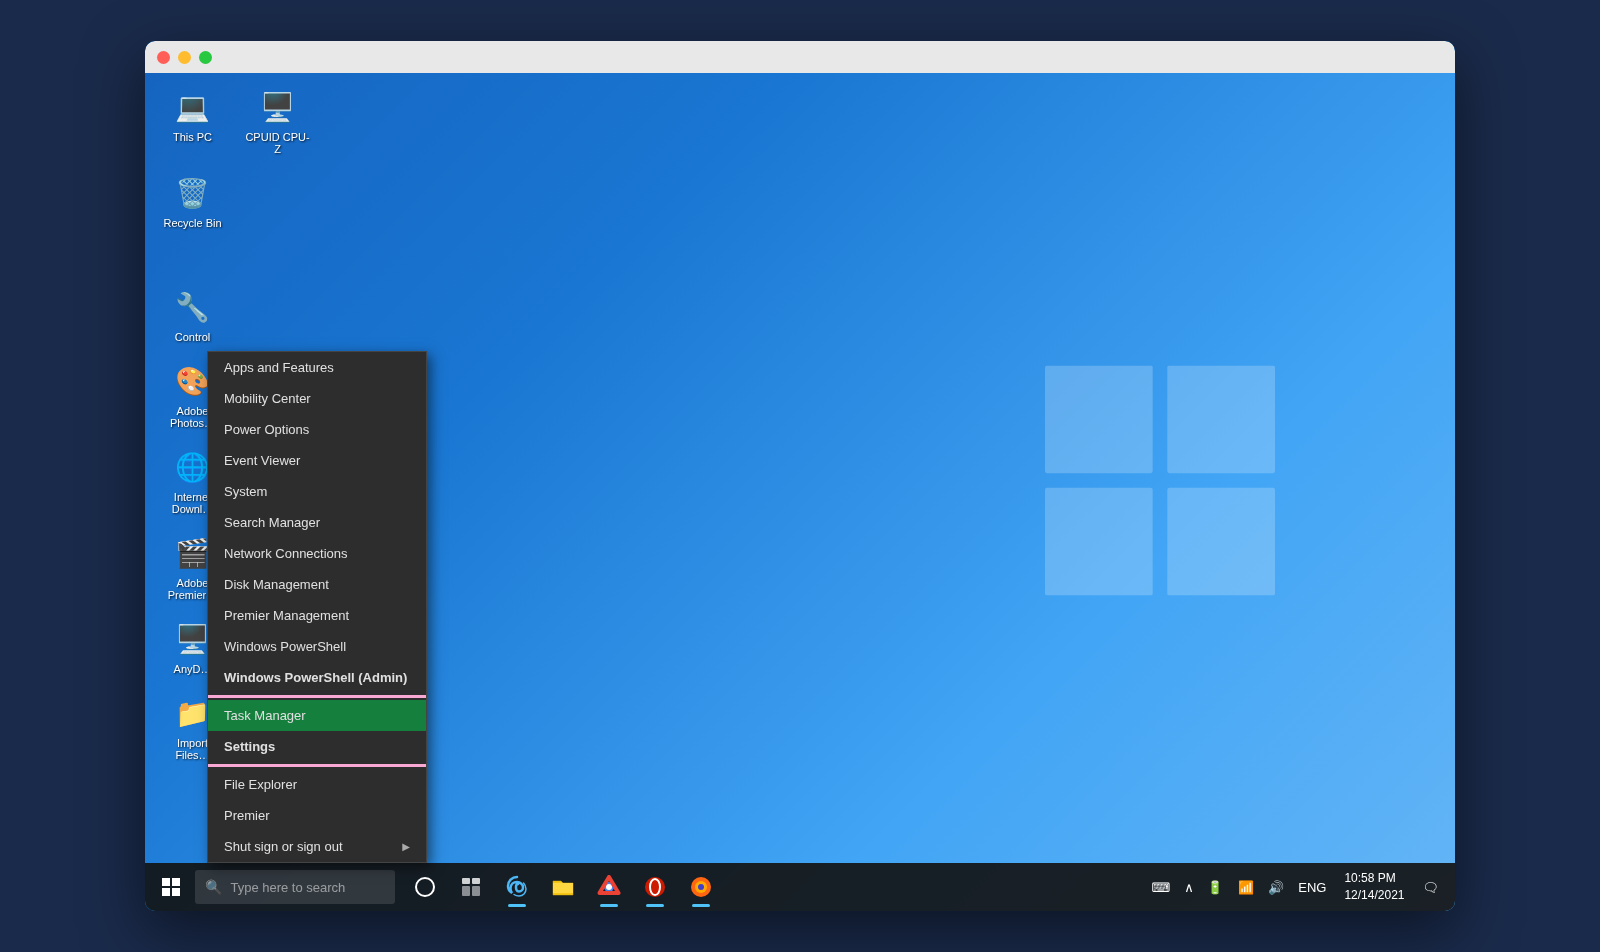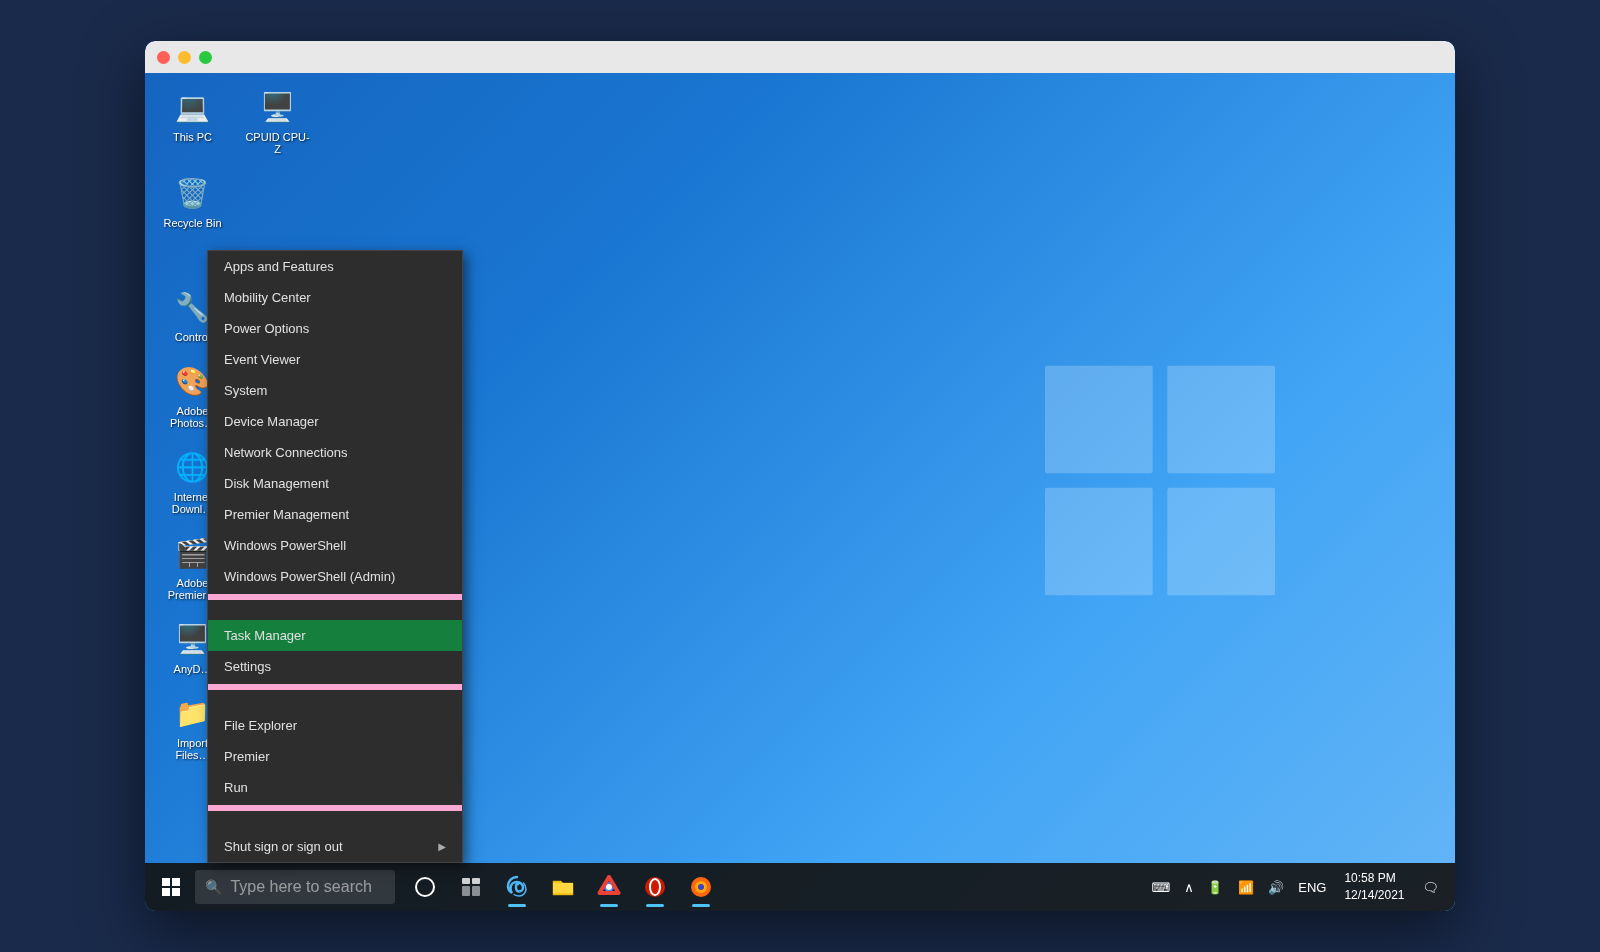--- a/index.html
+++ b/index.html
@@ -122,21 +122,21 @@
       background: rgba(255,255,255,0.12);
       border-radius: 3px;
       height: 34px;
       padding: 0 10px;
       width: 200px;
       margin-left: 2px;
       gap: 8px;
       cursor: text;
     }
     .taskbar-search-icon { color: rgba(255,255,255,0.6); font-size: 14px; }
-    .taskbar-search-text { color: rgba(255,255,255,0.5); font-size: 16px; }
+    .taskbar-search-text { color: rgba(255,255,255,0.5); font-size: 13px; }
     .taskbar-apps {
       display: flex;
       align-items: center;
       gap: 2px;
       margin-left: 8px;
     }
     .taskbar-app {
       width: 44px;
       height: 44px;
       display: flex;
@@ -171,41 +171,42 @@
       text-align: left;
       line-height: 1.4;
       padding: 0 8px;
       cursor: pointer;
     }
     
     .context-menu {
       position: absolute;
       left: 62px;
       bottom: 48px;
-      width: 256px;
+      width: 220px;
       background: #2d2d2d;
       border: 1px solid #444;
       z-index: 100;
       box-shadow: 4px 4px 12px rgba(0,0,0,0.5);
     }
     .context-menu-item {
       display: flex;
       align-items: center;
       justify-content: space-between;
       padding: 8px 16px;
       color: #e0e0e0;
       font-size: 13px;
       cursor: pointer;
       min-height: 30px;
     }
     .context-menu-item.highlighted { background: #15803d; }
     .context-menu-item.separator-after {
-      border-bottom: 6px solid #f9a8d4;
-      margin-bottom: 20px;
+      border-bottom: 3px solid #f9a8d4;
+      margin-bottom: 2px;
       padding-bottom: 10px;
+      font-weight: bold;
     }
     .context-menu-item .arrow { color: #aaa; font-size: 10px; }
     .tray-icon { color: white; font-size: 13px; cursor: pointer; padding: 2px 4px; }
     
     .win-start-icon {
       display: grid;
       grid-template-columns: 1fr 1fr;
       gap: 2px;
       width: 18px;
       height: 18px;
@@ -299,21 +300,21 @@
       <div class="context-menu-item">
         <span>Power Options</span>
       </div>
       <div class="context-menu-item">
         <span>Event Viewer</span>
       </div>
       <div class="context-menu-item">
         <span>System</span>
       </div>
       <div class="context-menu-item">
-        <span>Device Manager</span>
+        <span>Search Manager</span>
       </div>
       <div class="context-menu-item">
         <span>Network Connections</span>
       </div>
       <div class="context-menu-item">
         <span>Disk Management</span>
       </div>
       <div class="context-menu-item">
         <span>Premier Management</span>
       </div>
@@ -327,23 +328,20 @@
         <span>Task Manager</span>
       </div>
       <div class="context-menu-item separator-after">
         <span>Settings</span>
       </div>
       <div class="context-menu-item">
         <span>File Explorer</span>
       </div>
       <div class="context-menu-item">
         <span>Premier</span>
-      </div>
-      <div class="context-menu-item separator-after">
-        <span>Run</span>
       </div>
       <div class="context-menu-item">
         <span>Shut sign or sign out</span>
         <span class="arrow">▶</span>
       </div>
     </div>
 
     <div class="taskbar">
       <div class="taskbar-start">
         <div class="win-start-icon">

